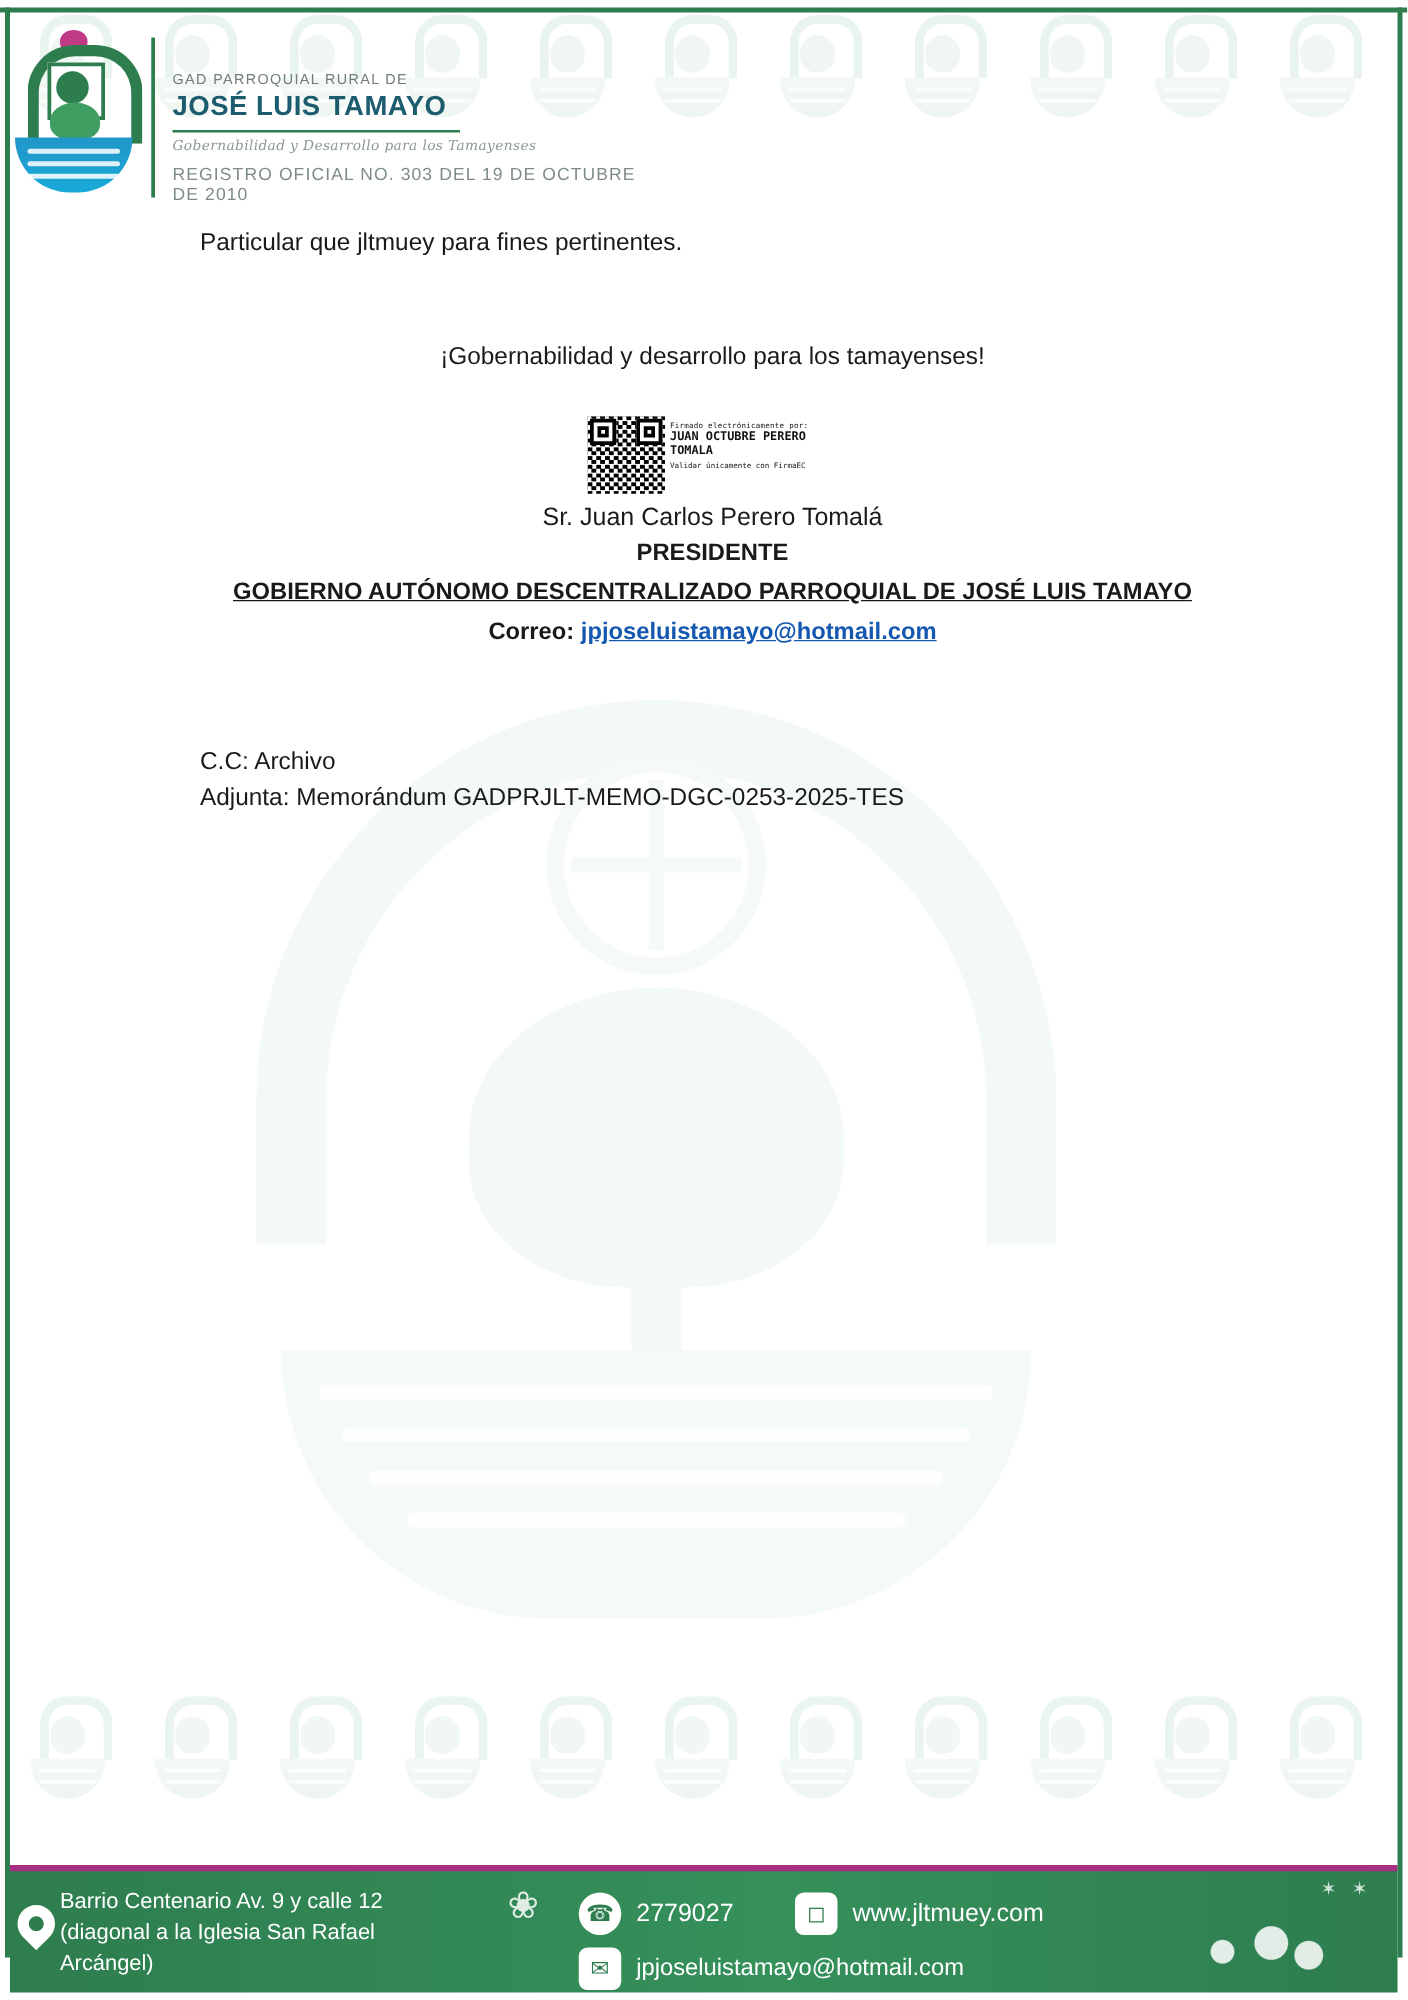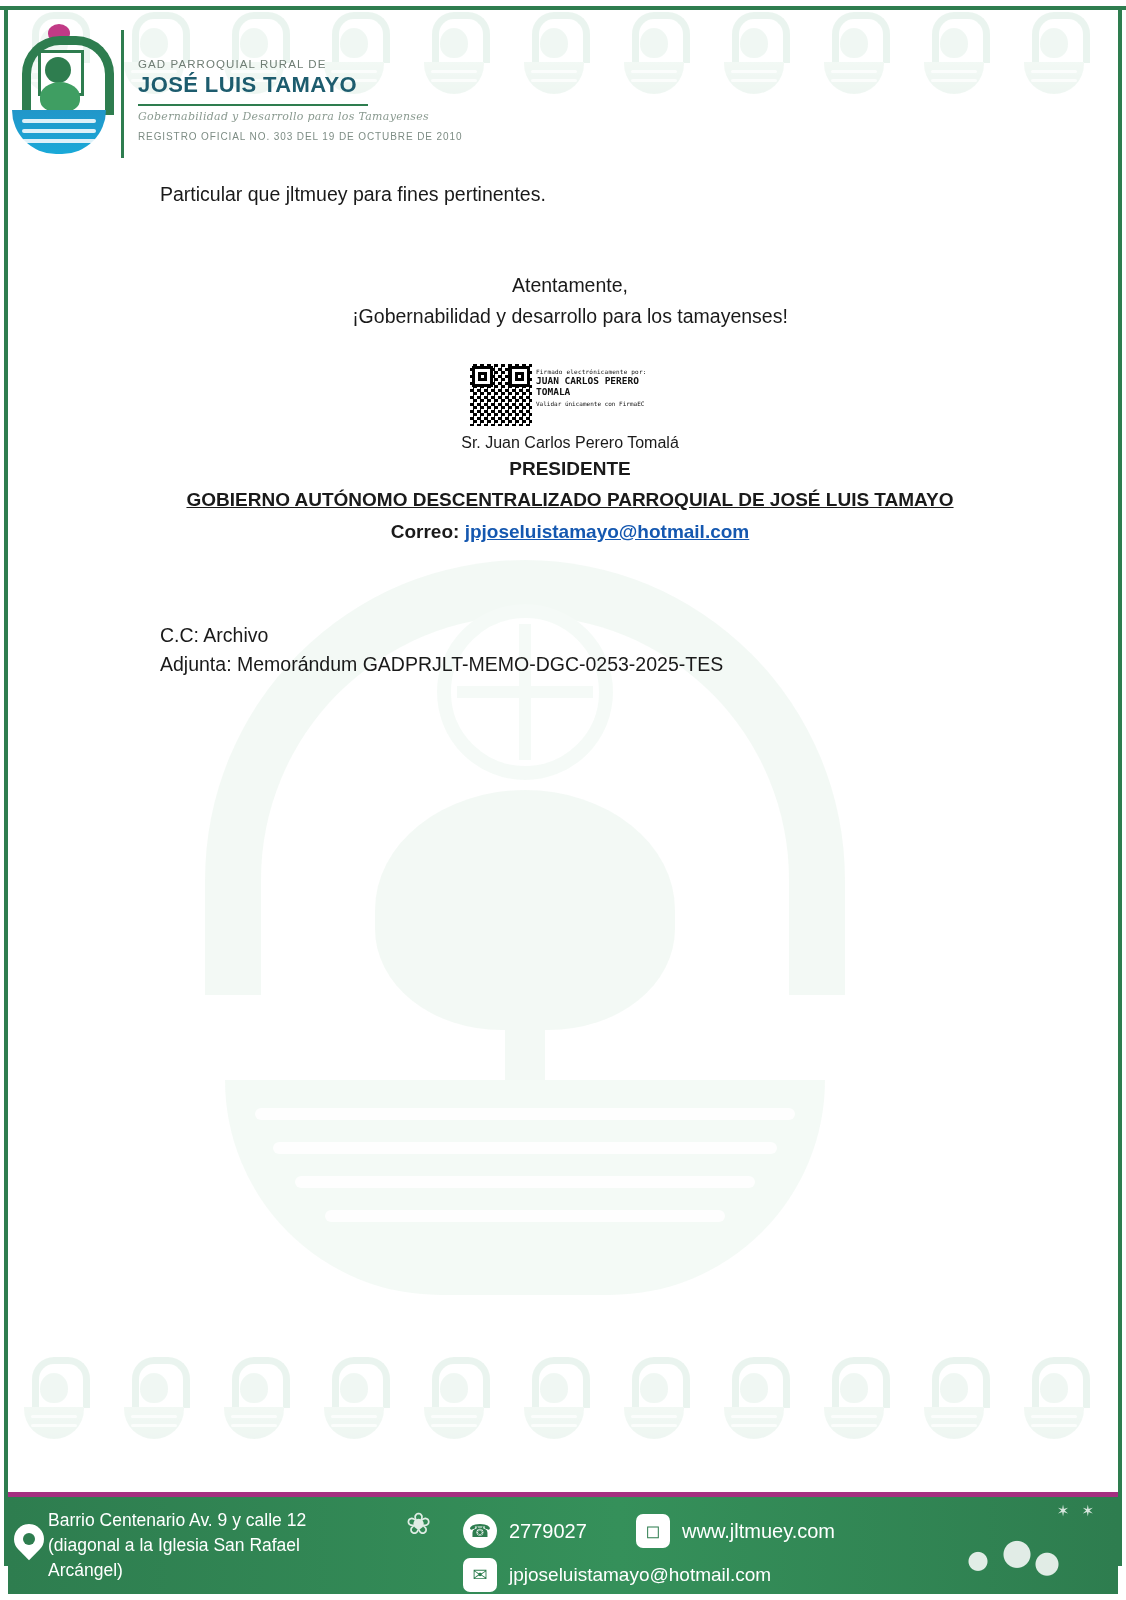--- a/index.html
+++ b/index.html
@@ -236,21 +236,21 @@
   }
   .lh-script {
     font-family: "DejaVu Serif", serif;
     font-style: italic;
     font-size: 11px;
     color: #8a9a90;
     letter-spacing: .3px;
   }
   .lh-reg {
     margin-top: 8px;
-    font-size: 10px;
+    font-size: 14px;
     letter-spacing: .9px;
     color: #7d8c84;
   }
 
   
   .bg-logo {
     position: absolute;
     left: 205px;
     top: 560px;
     width: 640px;
@@ -396,21 +396,21 @@
     top: 4px;
     width: 132px;
     font-family: "DejaVu Sans Mono", monospace;
     color: #111;
   }
   .qr-text .t1 { font-size: 6px; letter-spacing: .2px; }
   .qr-text .t2 { font-size: 9.5px; font-weight: bold; line-height: 11px; }
   .qr-text .t3 { font-size: 6px; margin-top: 3px; }
 
   .signer-name {
-    font-size: 16px;
+    font-size: 20px;
     text-align: center;
     margin-top: 8px;
   }
   .signer-role {
     font-size: 19px;
     font-weight: bold;
     text-align: center;
     margin-top: 6px;
   }
   .signer-org {
@@ -665,28 +665,27 @@
       <div class="lh-script">Gobernabilidad y Desarrollo para los Tamayenses</div>
       <div class="lh-reg">REGISTRO OFICIAL NO. 303 DEL 19 DE OCTUBRE DE 2010</div>
     </div>
   </div>
 
   <div class="body-text">
 
     <div class="p-normal">Particular que jltmuey para fines pertinentes.</div>
 
     <div class="sign-block">
-      <div class="atte">Atentamente,</div>
       <div class="slogan">¡Gobernabilidad y desarrollo para los tamayenses!</div>
 
       <div class="qr-stamp">
         <div class="qr-code"></div>
         <div class="qr-text">
           <div class="t1">Firmado electrónicamente por:</div>
-          <div class="t2">JUAN CARLOS PERERO</div>
+          <div class="t2">JUAN OCTUBRE PERERO</div>
           <div class="t2">TOMALA</div>
           <div class="t3">Validar únicamente con FirmaEC</div>
         </div>
       </div>
 
       <div class="signer-name">Sr. Juan Carlos Perero Tomalá</div>
       <div class="signer-role">PRESIDENTE</div>
       <div class="signer-org">GOBIERNO AUTÓNOMO DESCENTRALIZADO PARROQUIAL DE JOSÉ LUIS TAMAYO</div>
       <div class="signer-mail">
         <span>Correo:</span>

